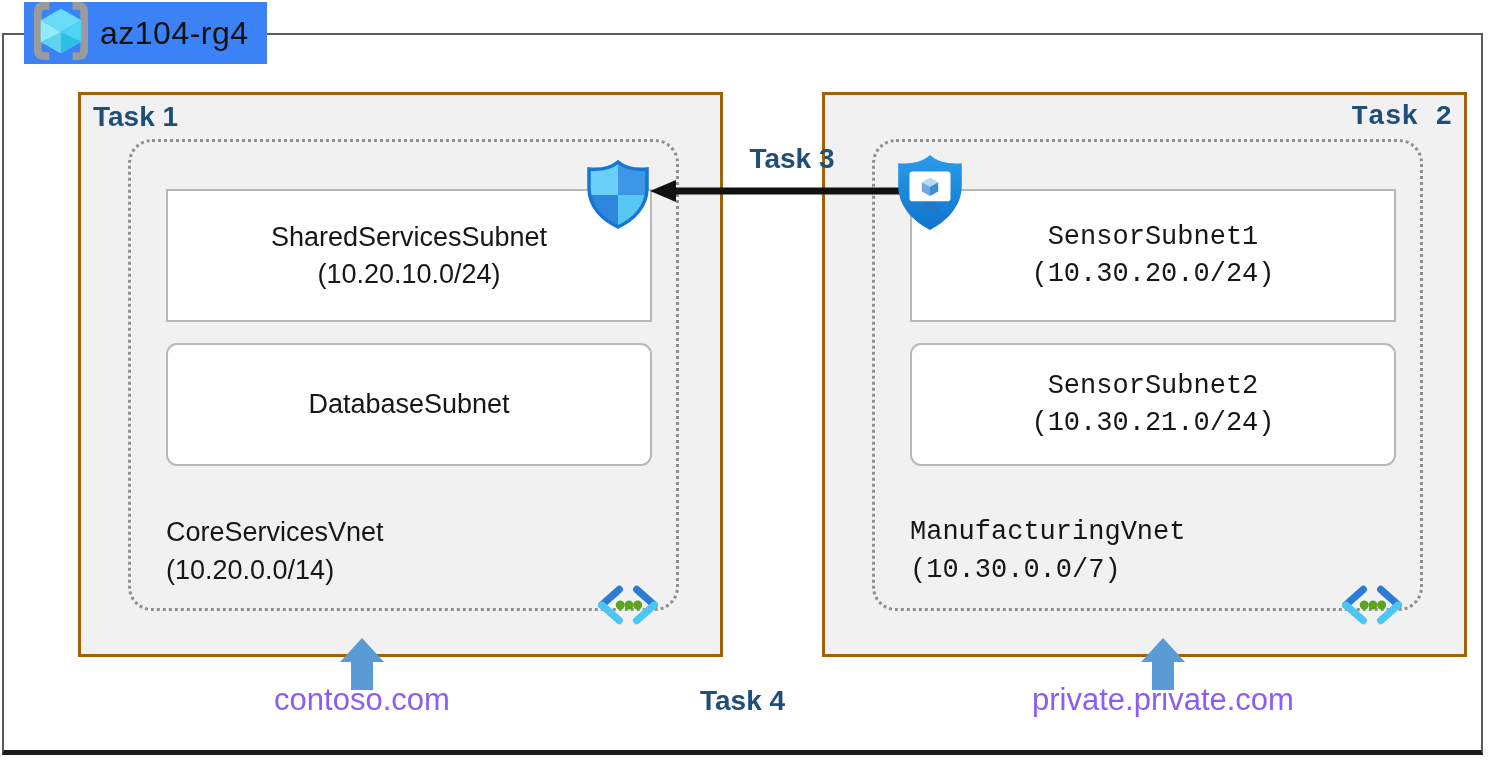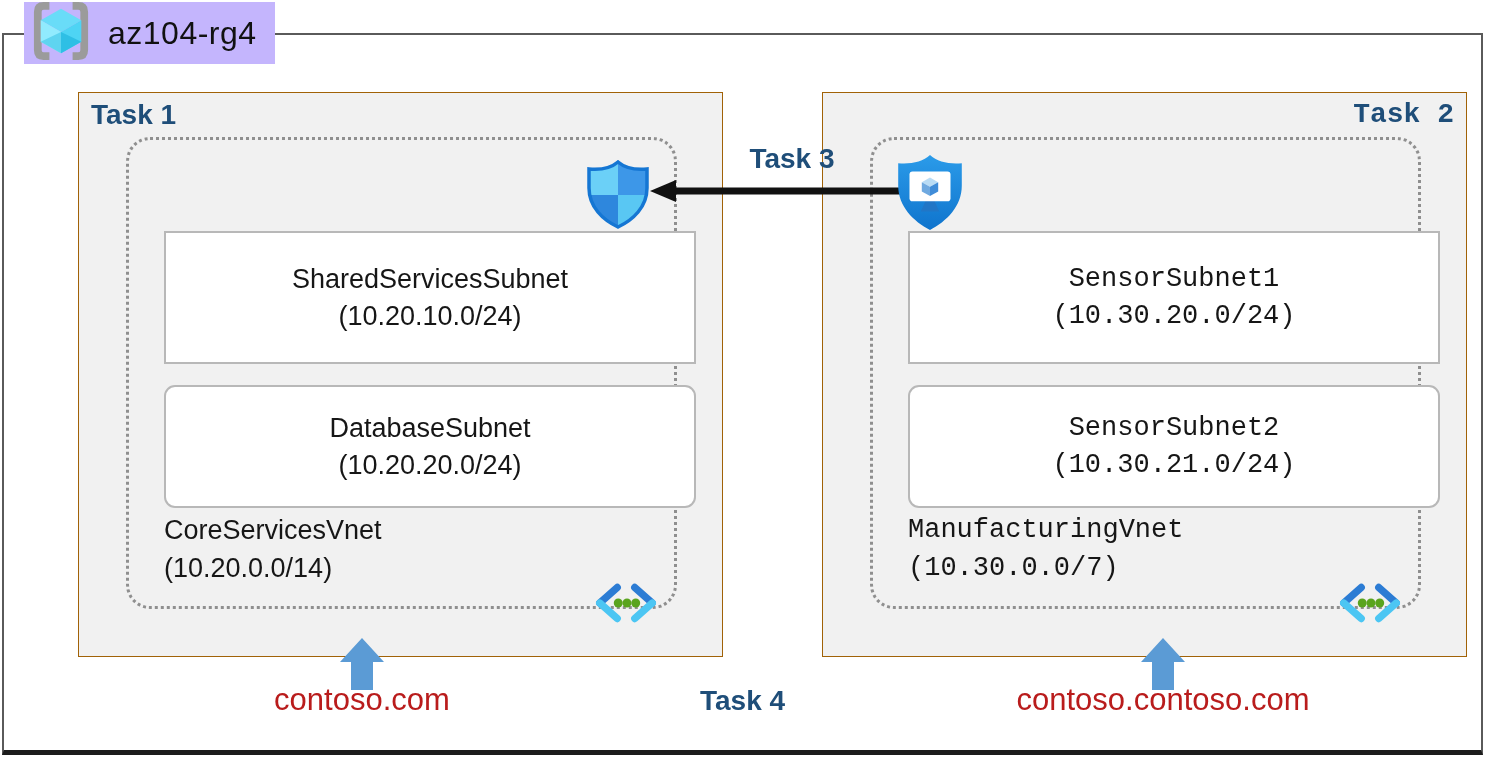--- a/index.html
+++ b/index.html
@@ -4,59 +4,59 @@
 <style>
   * { margin:0; padding:0; box-sizing:border-box; }
   html,body { width:1490px; height:762px; background:#ffffff; overflow:hidden;
               font-family:"Liberation Sans", sans-serif; }
   .canvas { position:relative; width:1490px; height:762px; background:#fff; }
 
   
   .rg-frame { position:absolute; left:2px; top:33px; width:1481px; height:722px;
               border:2px solid #5a5a5a; border-bottom:5px solid #1c1c1c; background:#fff; }
   .rg-legend { position:absolute; left:24px; top:2px; height:62px; z-index:6;
-               display:flex; align-items:center; gap:16px; background:#c4b5fd; padding:0 18px 0 6px; }
+               display:flex; align-items:center; gap:8px; background:#3b82f6; padding:0 18px 0 6px; }
   .rg-label { font-size:32px; color:#111; letter-spacing:0.5px; }
 
   
   .task-box { position:absolute; top:92px; width:645px; height:565px;
-              background:#f1f1f1; border:1px solid #a16207; z-index:1; }
+              background:#f1f1f1; border:3px solid #a16207; z-index:1; }
   .task-box.left  { left:78px; }
   .task-box.right { left:822px;font-family:Liberation Mono, monospace; }
   .task-label { position:absolute; top:6px; font-size:28px; font-weight:bold; color:#1f4e79; }
   .task-label.tl { left:12px; }
   .task-label.tr { right:12px; }
 
   .dashed-vnet { position:absolute; left:47px; top:44px; width:551px; height:472px;
                  border:3px dotted #8f8f8f; border-radius:24px; }
 
-  .subnet-box { position:absolute; left:85px; width:532px; background:#ffffff;
+  .subnet-box { position:absolute; left:85px; width:486px; background:#ffffff;
                 border:2px solid #b8b8b8; display:flex; flex-direction:column;
                 align-items:center; justify-content:center;
-                font-size:27px; line-height:37px; color:#161616; text-align:center;margin-top:44px; }
+                font-size:27px; line-height:37px; color:#161616; text-align:center; }
   .subnet-box.s1 { top:94px;  height:133px; }
   .subnet-box.s2 { top:248px; height:123px;border-radius:11px; }
 
   .vnet-name { position:absolute; left:85px; width:467px; top:418px; text-align:left;
                font-size:27px; line-height:38px; color:#161616; }
 
   .vnet-icon { position:absolute; left:512px; top:489px; width:70px; height:42px; z-index:3; }
 
   
   .shield-icon  { position:absolute; left:586px; top:160px; width:64px; height:70px; z-index:4; }
   .bastion-icon { position:absolute; left:895px; top:153px; width:70px; height:80px; z-index:4; }
   .task3-label  { position:absolute; left:722px; top:143px; width:140px; text-align:center;
                   font-size:28px; font-weight:bold; color:#1f4e79; z-index:4; }
   .peer-arrow   { position:absolute; left:648px; top:179px; width:252px; height:24px; z-index:3; }
 
   
   .up-arrow { position:absolute; top:638px; width:44px; height:52px; z-index:4; }
   .up-arrow.left  { left:340px; }
   .up-arrow.right { left:1141px; }
-  .dns-label { position:absolute; top:682px; font-size:31px; color:#b91c1c; text-align:center; }
+  .dns-label { position:absolute; top:682px; font-size:31px; color:#8b5cf6; text-align:center; }
   .dns-label.left  { left:212px; width:300px; }
   .dns-label.right { left:963px; width:400px; }
   .task4-label { position:absolute; left:700px; top:685px; width:140px; 
                  font-size:28px; font-weight:bold; color:#1f4e79; }
 </style>
 </head>
 <body>
 
 <div class="canvas">
 
@@ -78,21 +78,20 @@
 
   <div class="task-box left">
     <div class="task-label tl">Task 1</div>
     <div class="dashed-vnet"></div>
     <div class="subnet-box s1">
       <div>SharedServicesSubnet</div>
       <div>(10.20.10.0/24)</div>
     </div>
     <div class="subnet-box s2">
       <div>DatabaseSubnet</div>
-      <div>(10.20.20.0/24)</div>
     </div>
     <div class="vnet-name">
       <div>CoreServicesVnet</div>
       <div>(10.20.0.0/14)</div>
     </div>
     <span class="vnet-icon">
       <svg width="70" height="42" viewBox="0 0 72 42">
         <path d="M27 5 L9 21" stroke="#2c7cd4" stroke-width="7.5" stroke-linecap="round" fill="none"></path>
         <path d="M9 21 L27 37" stroke="#4cc6f3" stroke-width="7.5" stroke-linecap="round" fill="none"></path>
         <path d="M45 5 L63 21" stroke="#2c7cd4" stroke-width="7.5" stroke-linecap="round" fill="none"></path>
@@ -177,15 +176,15 @@
       <polygon points="22,0 44,24 33,24 33,52 11,52 11,24 0,24" fill="#5b9bd5"></polygon>
     </svg>
   </span>
   <span class="up-arrow right">
     <svg width="44" height="52" viewBox="0 0 44 52">
       <polygon points="22,0 44,24 33,24 33,52 11,52 11,24 0,24" fill="#5b9bd5"></polygon>
     </svg>
   </span>
   <div class="dns-label left">contoso.com</div>
   <div class="task4-label">Task 4</div>
-  <div class="dns-label right">contoso.contoso.com</div>
+  <div class="dns-label right">private.private.com</div>
 
 </div>
 
 </body></html>

